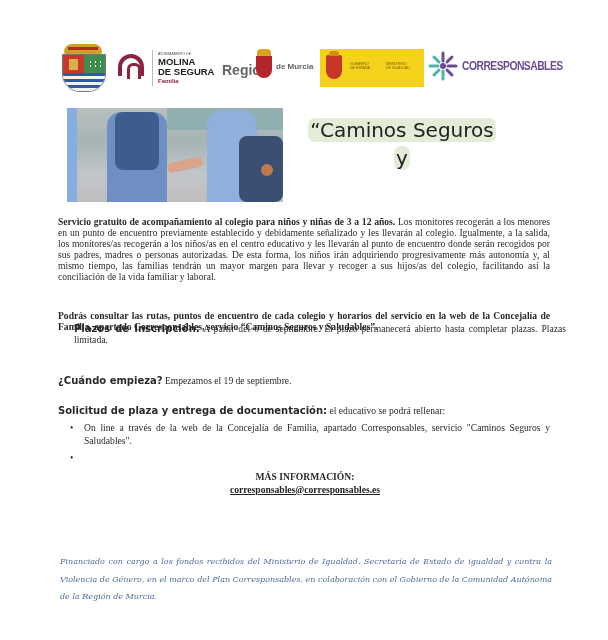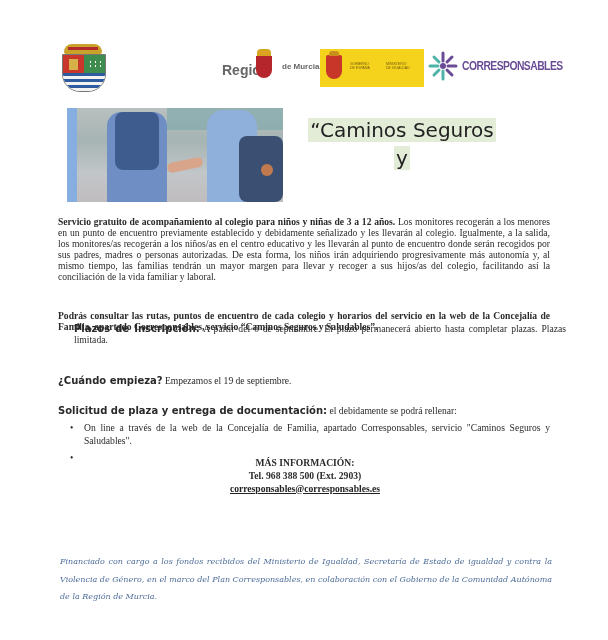--- a/index.html
+++ b/index.html
@@ -22,21 +22,21 @@
   .mol .arch:after { content:""; position:absolute; left:5px; top:5px; width:8px; height:13px; border:3px solid #8a2440; border-bottom:none; border-radius:6px 6px 0 0; }
   .mol .sep { position:absolute; left:34px; top:0; width:1px; height:36px; background:#bbb; }
   .mol .small { position:absolute; left:40px; top:2px; font-family:"Liberation Sans",sans-serif; font-size:3.5px; color:#444; white-space:nowrap; }
   .mol .big { position:absolute; left:40px; top:7px; font-family:"Liberation Sans",sans-serif; font-weight:bold; font-size:9.5px; line-height:10px; color:#222; white-space:nowrap; }
   .mol .fam { position:absolute; left:40px; top:28px; font-family:"Liberation Sans",sans-serif; font-weight:bold; font-size:6px; color:#8a2440; }
   
   .mur { left:164px; top:6px; width:100px; height:40px; }
   .mur .t1 { position:absolute; left:0; top:14px; font-family:"Liberation Sans",sans-serif; font-weight:bold; font-size:14px; color:#666; }
   .mur .shield { position:absolute; left:34px; top:8px; width:16px; height:22px; background:#b5262c; border-radius:0 0 8px 8px; }
   .mur .crown { position:absolute; left:35px; top:1px; width:14px; height:7px; background:#d9a520; border-radius:4px 4px 0 0; }
-  .mur .t2 { position:absolute; left:60px; top:14px; font-family:"Liberation Sans",sans-serif; font-weight:bold; font-size:8px; color:#666; }
+  .mur .t2 { position:absolute; left:54px; top:14px; font-family:"Liberation Sans",sans-serif; font-weight:bold; font-size:8px; color:#666; }
   
   .gob { left:262px; top:7px; width:104px; height:38px; background:#f5d31c; }
   .gob .arms { position:absolute; left:6px; top:6px; width:16px; height:24px; background:#c8362a; border-radius:2px 2px 8px 8px; }
   .gob .arms:before { content:""; position:absolute; left:3px; top:-4px; width:10px; height:5px; background:#c98f1c; border-radius:3px 3px 0 0; }
   .gob .t1 { position:absolute; left:30px; top:13px; font-family:"Liberation Sans",sans-serif; font-size:3.5px; line-height:4px; color:#7a5a10; }
   .gob .t2 { position:absolute; left:66px; top:13px; font-family:"Liberation Sans",sans-serif; font-size:3.5px; line-height:4px; color:#7a5a10; }
   
   .cor { left:368px; top:7px; width:132px; height:38px;text-align:center; }
   .cor .flake { position:absolute; left:2px; top:2px; width:30px; height:30px; }
   .cor .txt { position:absolute; left:36px; top:10px; font-family:"Liberation Sans",sans-serif; font-weight:bold; font-size:12px; letter-spacing:-0.6px; color:#6a4c96; transform:scaleX(0.86); transform-origin:left; white-space:nowrap; }
@@ -48,49 +48,59 @@
   .photo .kid1 { position:absolute; left:40px; top:4px; width:60px; height:90px; background:#6f8fc4; border-radius:14px 14px 0 0; }
   .photo .bag1 { position:absolute; left:48px; top:4px; width:44px; height:58px; background:#3e5d8e; border-radius:8px; }
   .photo .kid2 { position:absolute; left:140px; top:2px; width:50px; height:92px; background:#8fb0db; border-radius:16px 16px 0 0; }
   .photo .bag2 { position:absolute; left:172px; top:28px; width:44px; height:66px; background:#3b4f72; border-radius:8px; }
   .photo .patch { position:absolute; left:194px; top:56px; width:12px; height:12px; background:#c07a4e; border-radius:50%; }
   .photo .hands { position:absolute; left:100px; top:52px; width:36px; height:10px; background:#d9a58a; border-radius:6px; transform:rotate(-12deg); }
   .photo .kid0 { position:absolute; left:-4px; top:0; width:14px; height:94px; background:#86aee0; }
 
   
   .title { position:absolute; left:290px; top:116px; width:224px; text-align:center; font-family:"DejaVu Sans", sans-serif; font-size:20px; line-height:28px; color:#222; }
-  .title span { background:#e3ecd6; padding:0 2px; }
+  .title span { background:#e3ecd6; padding:0 2px;border-radius:7px; }
 
   
   .body { position:absolute; left:58px; width:492px; font-size:9.6px; line-height:11px; text-align:justify; color:#2a2a2a; }
   .p1 { top:216px; }
   .p2 { top:310px;font-weight:bold; }
   .p3 { top:323px;margin-left:16px; }
   .p4 { top:375px; }
   .p5 { top:405px; }
   .heading-script { font-family:"DejaVu Sans", sans-serif; font-weight:bold; font-size:10px; }
   .list { position:absolute; left:84px; width:466px; font-size:9.6px; line-height:12.6px; text-align:justify; color:#2a2a2a; }
   .li1 { top:422px; }
   .li2 { top:452px; }
   .bullet { position:absolute; left:-14px; top:0; }
-  .info { position:absolute; left:160px; width:290px; top:457px; text-align:center; font-weight:bold; font-size:9.6px; line-height:12.8px; color:#2a2a2a; }
+  .info { position:absolute; left:160px; width:290px; top:471px; text-align:center; font-weight:bold; font-size:9.6px; line-height:12.8px; color:#2a2a2a; }
   .info a { color:#222; text-decoration:underline; }
   .footer { position:absolute; left:60px; top:553px; width:492px; font-family:"DejaVu Serif", serif; font-style:italic; font-size:8px; line-height:17.6px; color:#4e6d99; text-align:justify; }
 </style>
 </head>
 <body>
 
 <div class="logos">
   <div class="logo coa">
     <div class="crown"></div>
     <div class="shield">
       <div class="q1"></div>
         <div class="q2"></div>
         <div class="q3"></div>
     </div>
+  </div>
+  <div class="logo mol">
+    <div class="arch"></div>
+    <div class="sep"></div>
+    <div class="small">AYUNTAMIENTO DE</div>
+    <div class="big">
+      <div>MOLINA</div>
+      <div>DE SEGURA</div>
+    </div>
+    <div class="fam">Familia</div>
   </div>
   <div class="logo mur">
     <div class="t1">Región</div>
     <div class="crown"></div>
     <div class="shield"></div>
     <div class="t2">de Murcia</div>
   </div>
   <div class="logo gob">
     <div class="arms"></div>
     <div class="t1">
@@ -144,30 +154,29 @@
 
 <div class="body p3">
   <span class="heading-script">Plazos de Inscripción:</span><span>  A partir del 6 de septiembre. El plazo permanecerá abierto hasta completar plazas. Plazas limitada.</span>
 </div>
 
 <div class="body p4">
   <span class="heading-script">¿Cuándo empieza?</span><span> Empezamos el 19 de septiembre.</span>
 </div>
 
 <div class="body p5">
-  <span class="heading-script">Solicitud de plaza y entrega de documentación:</span><span> el debidamente se podrá rellenar:</span>
+  <span class="heading-script">Solicitud de plaza y entrega de documentación:</span><span> el educativo se podrá rellenar:</span>
 </div>
 
 <div class="list li1">
   <span class="bullet">•</span>
   <span>On line a través de la web de la Concejalía de Familia, apartado Corresponsables, servicio "Caminos Seguros y Saludables".</span>
 </div>
 <div class="list li2">
   <span class="bullet">•</span>
 </div>
 
 <div class="info">
   <div>MÁS INFORMACIÓN:</div>
-  <div>Tel. 968 388 500 (Ext. 2903)</div>
   <div><a href="corresponsables@molinadesegura.es">corresponsables@corresponsables.es</a></div>
 </div>
 
 <div class="footer">Financiado con cargo a los fondos recibidos del Ministerio de Igualdad, Secretaría de Estado de igualdad y contra la Violencia de Género, en el marco del Plan Corresponsables, en colaboración con el Gobierno de la Comunidad Autónoma de la Región de Murcia.</div>
 
 </body></html>

